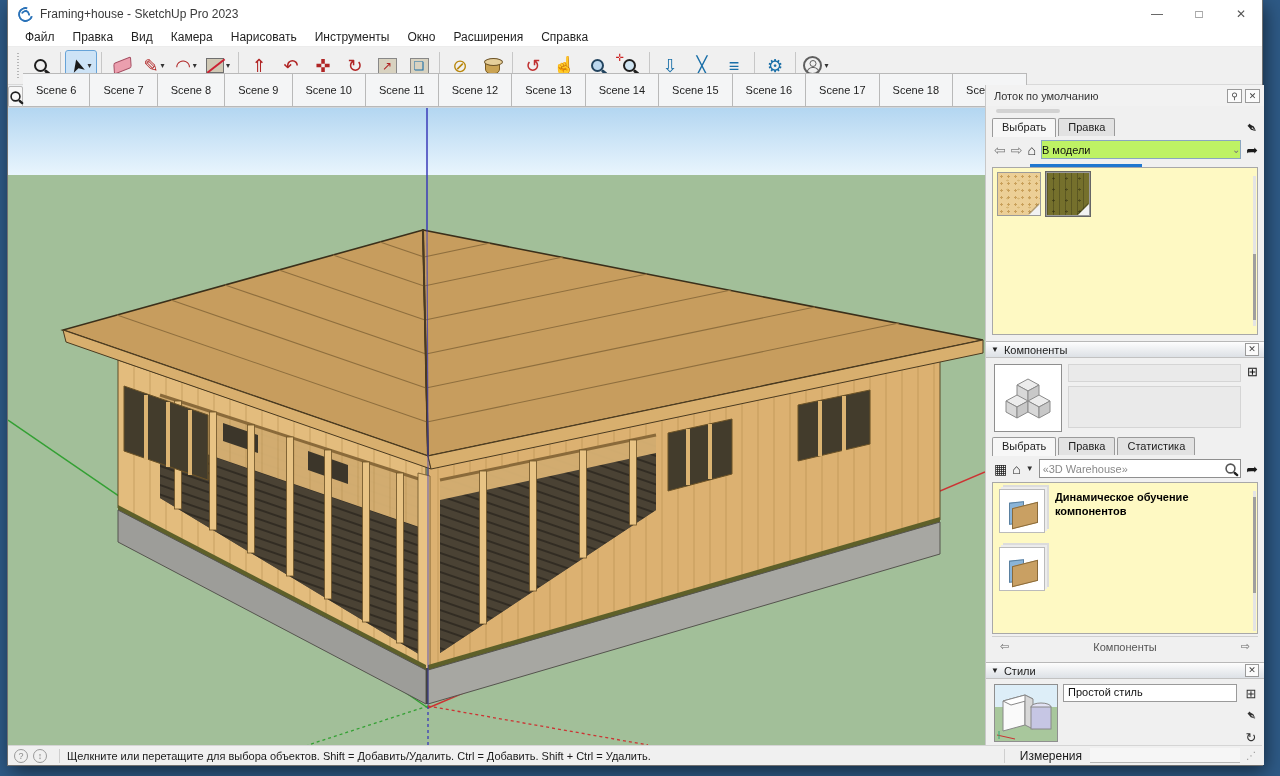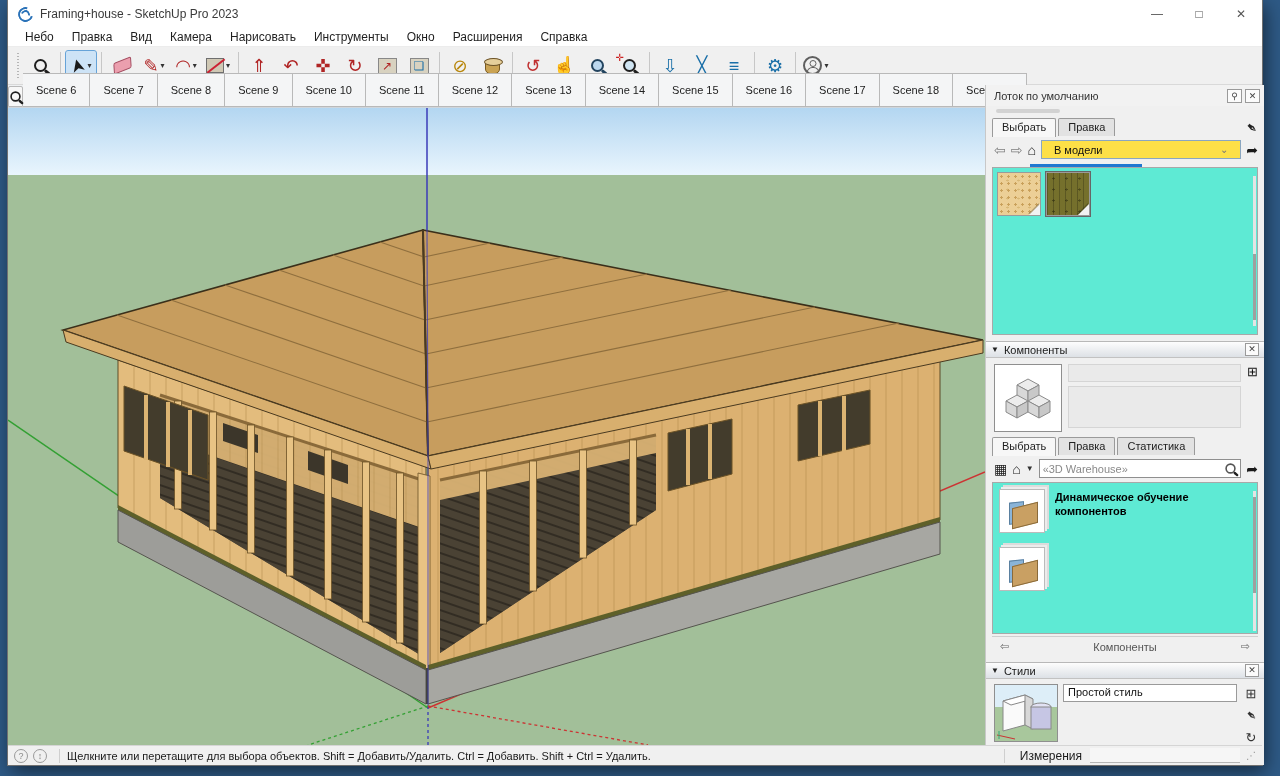--- a/index.html
+++ b/index.html
@@ -76,24 +76,24 @@
   .tray-title { flex:1; font-size:11px; color:#333; }
   .tray-hbtn { width:15px; height:14px; border:1px solid #9a9a9a; background:#fbfbfb; font-size:9px; line-height:12px; text-align:center; color:#444; margin-left:3px; }
   .grip-bar { width:64px; height:4px; background:#d2d2d2; margin:3px 0 2px 10px; border-radius:2px; }
   .mini-tabs { display:flex; align-items:flex-end; padding:2px 6px 0 6px; position:relative; }
   .mini-tab { padding:2px 9px 3px; font-size:11px; border:1px solid #9a9a9a; border-bottom:none; background:#e2e2e2; border-radius:2px 2px 0 0; margin-right:2px; color:#222; }
   .mini-tab.active { background:#f7f7f7; position:relative; top:1px; padding-bottom:4px; }
   .tab-side-icon { margin-left:auto; font-size:14px; color:#222; transform:rotate(40deg); }
   .nav-row { display:flex; align-items:center; padding:4px 6px 4px 8px; gap:5px; }
   .nav-glyph { font-size:14px; color:#7d7d7d; }
   .nav-glyph.dark { color:#1a1a1a; }
-  .mat-select { flex:1; height:19px; border:1px solid #8aa6c0; background:#fde047; display:flex; align-items:center; font-size:11px; padding:0 12px; color:#111; }
+  .mat-select { flex:1; height:19px; border:1px solid #8aa6c0; background:#bef264; display:flex; align-items:center; font-size:11px; padding:0 0; color:#111; }
   .mat-select .sel-caret { margin-left:auto; color:#777; font-size:10px; }
   .blue-underline { height:3px; background:#1f77d0; width:112px; margin:1px 0 0 44px; }
-  .list-box { background:#5eead4; border:1px solid #a8a8a8; margin:0 6px; position:relative; }
+  .list-box { background:#fef9c3; border:1px solid #a8a8a8; margin:0 6px; position:relative; }
   .mat-list { height:168px; padding:4px; display:flex; gap:5px; align-items:flex-start; }
   .swatch { width:44px; height:44px; border:1px solid #9a9a9a; position:relative; }
   .swatch.sel { outline:1px solid #666; }
   .swatch::after { content:""; position:absolute; right:0; bottom:0; border-style:solid; border-width:0 0 11px 11px; border-color:transparent transparent #f2f2f2 transparent; filter:drop-shadow(-1px -1px 0 rgba(0,0,0,.25)); }
   .tex-light { background-color:#eccf96; background-image:radial-gradient(#c9a05a 1px, transparent 1.4px), radial-gradient(#d9b876 1px, transparent 1.4px); background-size:7px 7px, 11px 9px; background-position:0 0, 4px 3px; }
   .tex-dark { background-color:#75702c; background-image:repeating-linear-gradient(90deg, rgba(0,0,0,.22) 0 1px, transparent 1px 6px), radial-gradient(#4d4a1c 1px, transparent 1.5px); background-size:auto, 13px 11px; }
   .vscroll { position:absolute; right:1px; top:8px; width:3px; height:150px; background:#e4e4e4; }
   .vscroll .thumb { position:absolute; left:0; width:3px; background:#9f9f9f; }
   .sec-header { height:17px; background:linear-gradient(#fdfdfd,#dde1e6); border-top:1px solid #b8b8b8; border-bottom:1px solid #c2c2c2; display:flex; align-items:center; padding:0 5px; margin-top:6px; }
   .sec-header .tri { font-size:8px; margin-right:5px; color:#222; }
@@ -142,21 +142,21 @@
     <span class="su-logo"></span>
     <span class="title-text">Framing+house - SketchUp Pro 2023</span>
     <div class="win-controls">
       <div class="win-btn">—</div>
       <div class="win-btn">□</div>
       <div class="win-btn">✕</div>
     </div>
   </div>
 
   <div class="menubar">
-      <div class="menu-item">Небо</div>
+      <div class="menu-item">Файл</div>
       <div class="menu-item">Правка</div>
       <div class="menu-item">Вид</div>
       <div class="menu-item">Камера</div>
       <div class="menu-item">Нарисовать</div>
       <div class="menu-item">Инструменты</div>
       <div class="menu-item">Окно</div>
       <div class="menu-item">Расширения</div>
       <div class="menu-item">Справка</div>
     </div>
 

